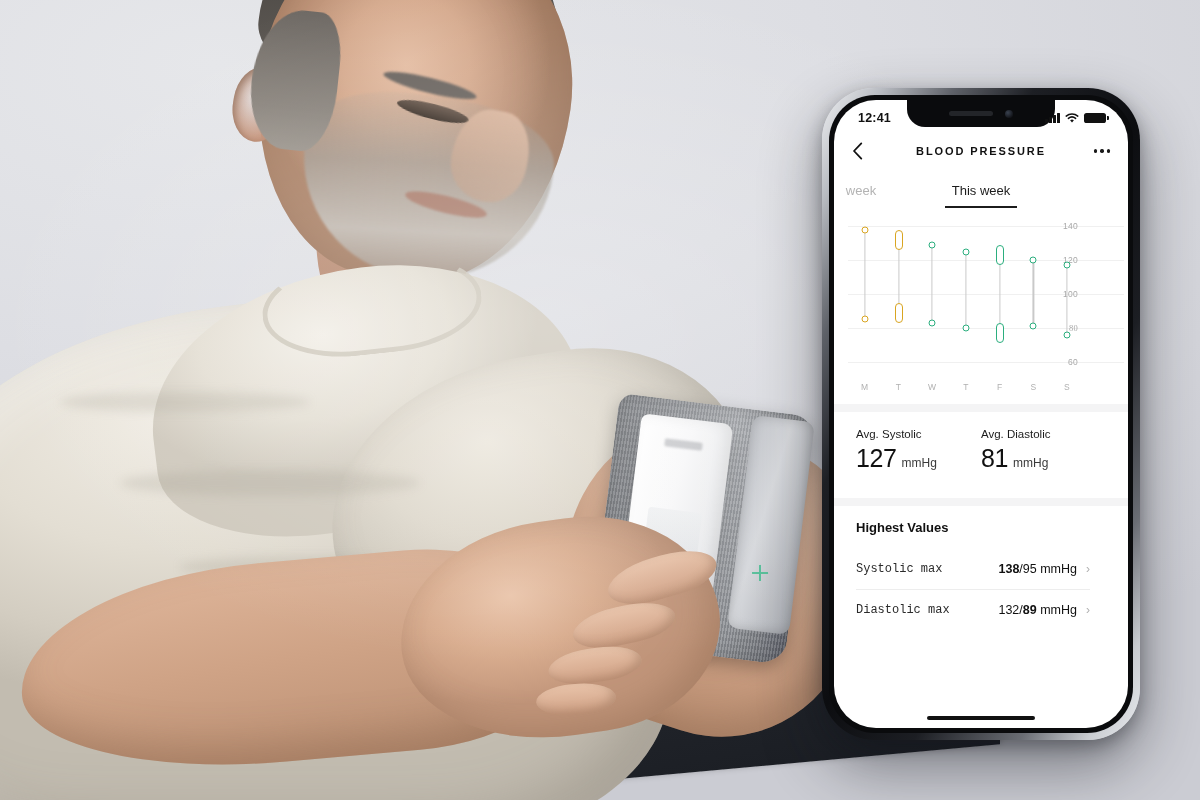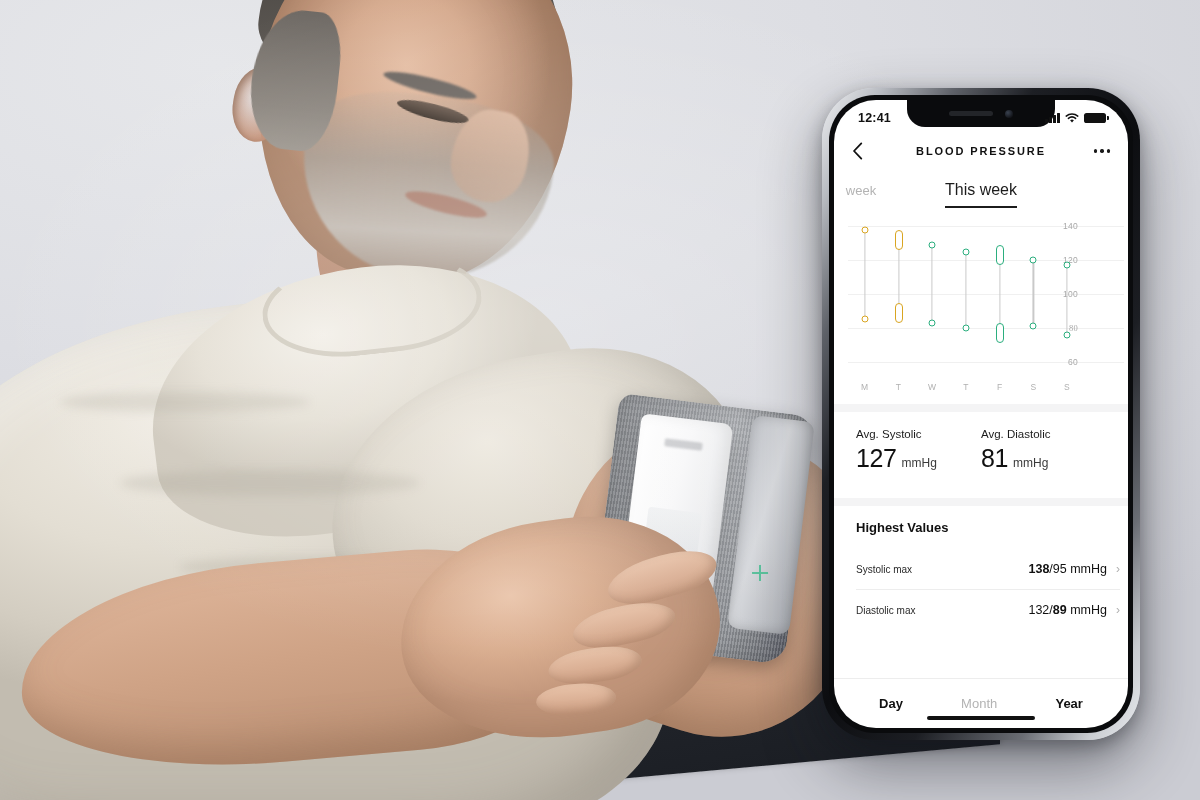--- a/index.html
+++ b/index.html
@@ -271,21 +271,21 @@
   
   .weeks{
     height:36px; flex:0 0 36px; position:relative;
     display:flex; align-items:center;
   }
   .week-prev{
     position:absolute; left:-16px; font-size:13px; color:#b3b3b3; width:86px; text-align:center;
   }
   .week-cur{
     position:absolute; left:50%; transform:translateX(-50%);
-    font-size:16px; color:#1c1c1c; 
+    font-size:13px; color:#1c1c1c; 
   }
   .week-underline{
     position:absolute; left:50%; bottom:0; transform:translateX(-50%);
     width:72px; height:2px; background:#1c1c1c;
   }
 
   
   .chart-card{
     flex:0 0 196px; position:relative; padding:10px 0 0 0;
     background:#fff;
@@ -326,26 +326,26 @@
 
   
   .avgs{ flex:0 0 86px; display:flex; padding:16px 22px 0 22px; }
   .avg{ flex:1; }
   .avg-label{ font-size:11.5px; color:#1c1c1c; margin-bottom:4px; }
   .avg-valrow{ display:flex; align-items:baseline; gap:5px; }
   .avg-num{ font-size:25px; color:#111; letter-spacing:-.4px; }
   .avg-unit{ font-size:12px; color:#3a3a3a; }
 
   
-  .highest{ flex:1 1 auto; padding:14px 8px 0 22px; }
+  .highest{ flex:1 1 auto; padding:14px 38px 0 22px; }
   .section-title{ font-size:13px; font-weight:bold; color:#111; margin-bottom:14px; }
   .hv-row{
     display:flex; align-items:center; height:40px; cursor:pointer;
   }
-  .hv-name{ flex:1; font-size:10px; color:#2a2a2a; }
+  .hv-name{ flex:1; font-size:12px; color:#2a2a2a;font-family:Liberation Mono, monospace; }
   .hv-val{ font-size:12.5px; color:#111; margin-right:9px; }
   .hv-val b{ font-weight:bold; }
   .chev{ color:#b0b0b0; font-size:12px; line-height:1; }
   .hv-sep{ height:1px; background:#ededed; }
 
   
   .tabbar{
     flex:0 0 50px; display:flex; align-items:center; justify-content:space-around;
     border-top:1px solid #ededed; padding:0 16px;
   }
@@ -539,22 +539,17 @@
           <div class="chev">›</div>
         </div>
         <div class="hv-sep"></div>
         <div class="hv-row">
           <div class="hv-name">Diastolic max</div>
           <div class="hv-val"><span>132/</span><b>89</b><span> mmHg</span></div>
           <div class="chev">›</div>
         </div>
       </div>
 
-      <div class="tabbar" id="tabbar">
-          <div class="tab active">Day</div>
-          <div class="tab inactive">Month</div>
-          <div class="tab active">Year</div>
-        </div>
       <div class="home-ind"></div>
 
     </div>
   </div>
 </div>
 
 </body></html>

